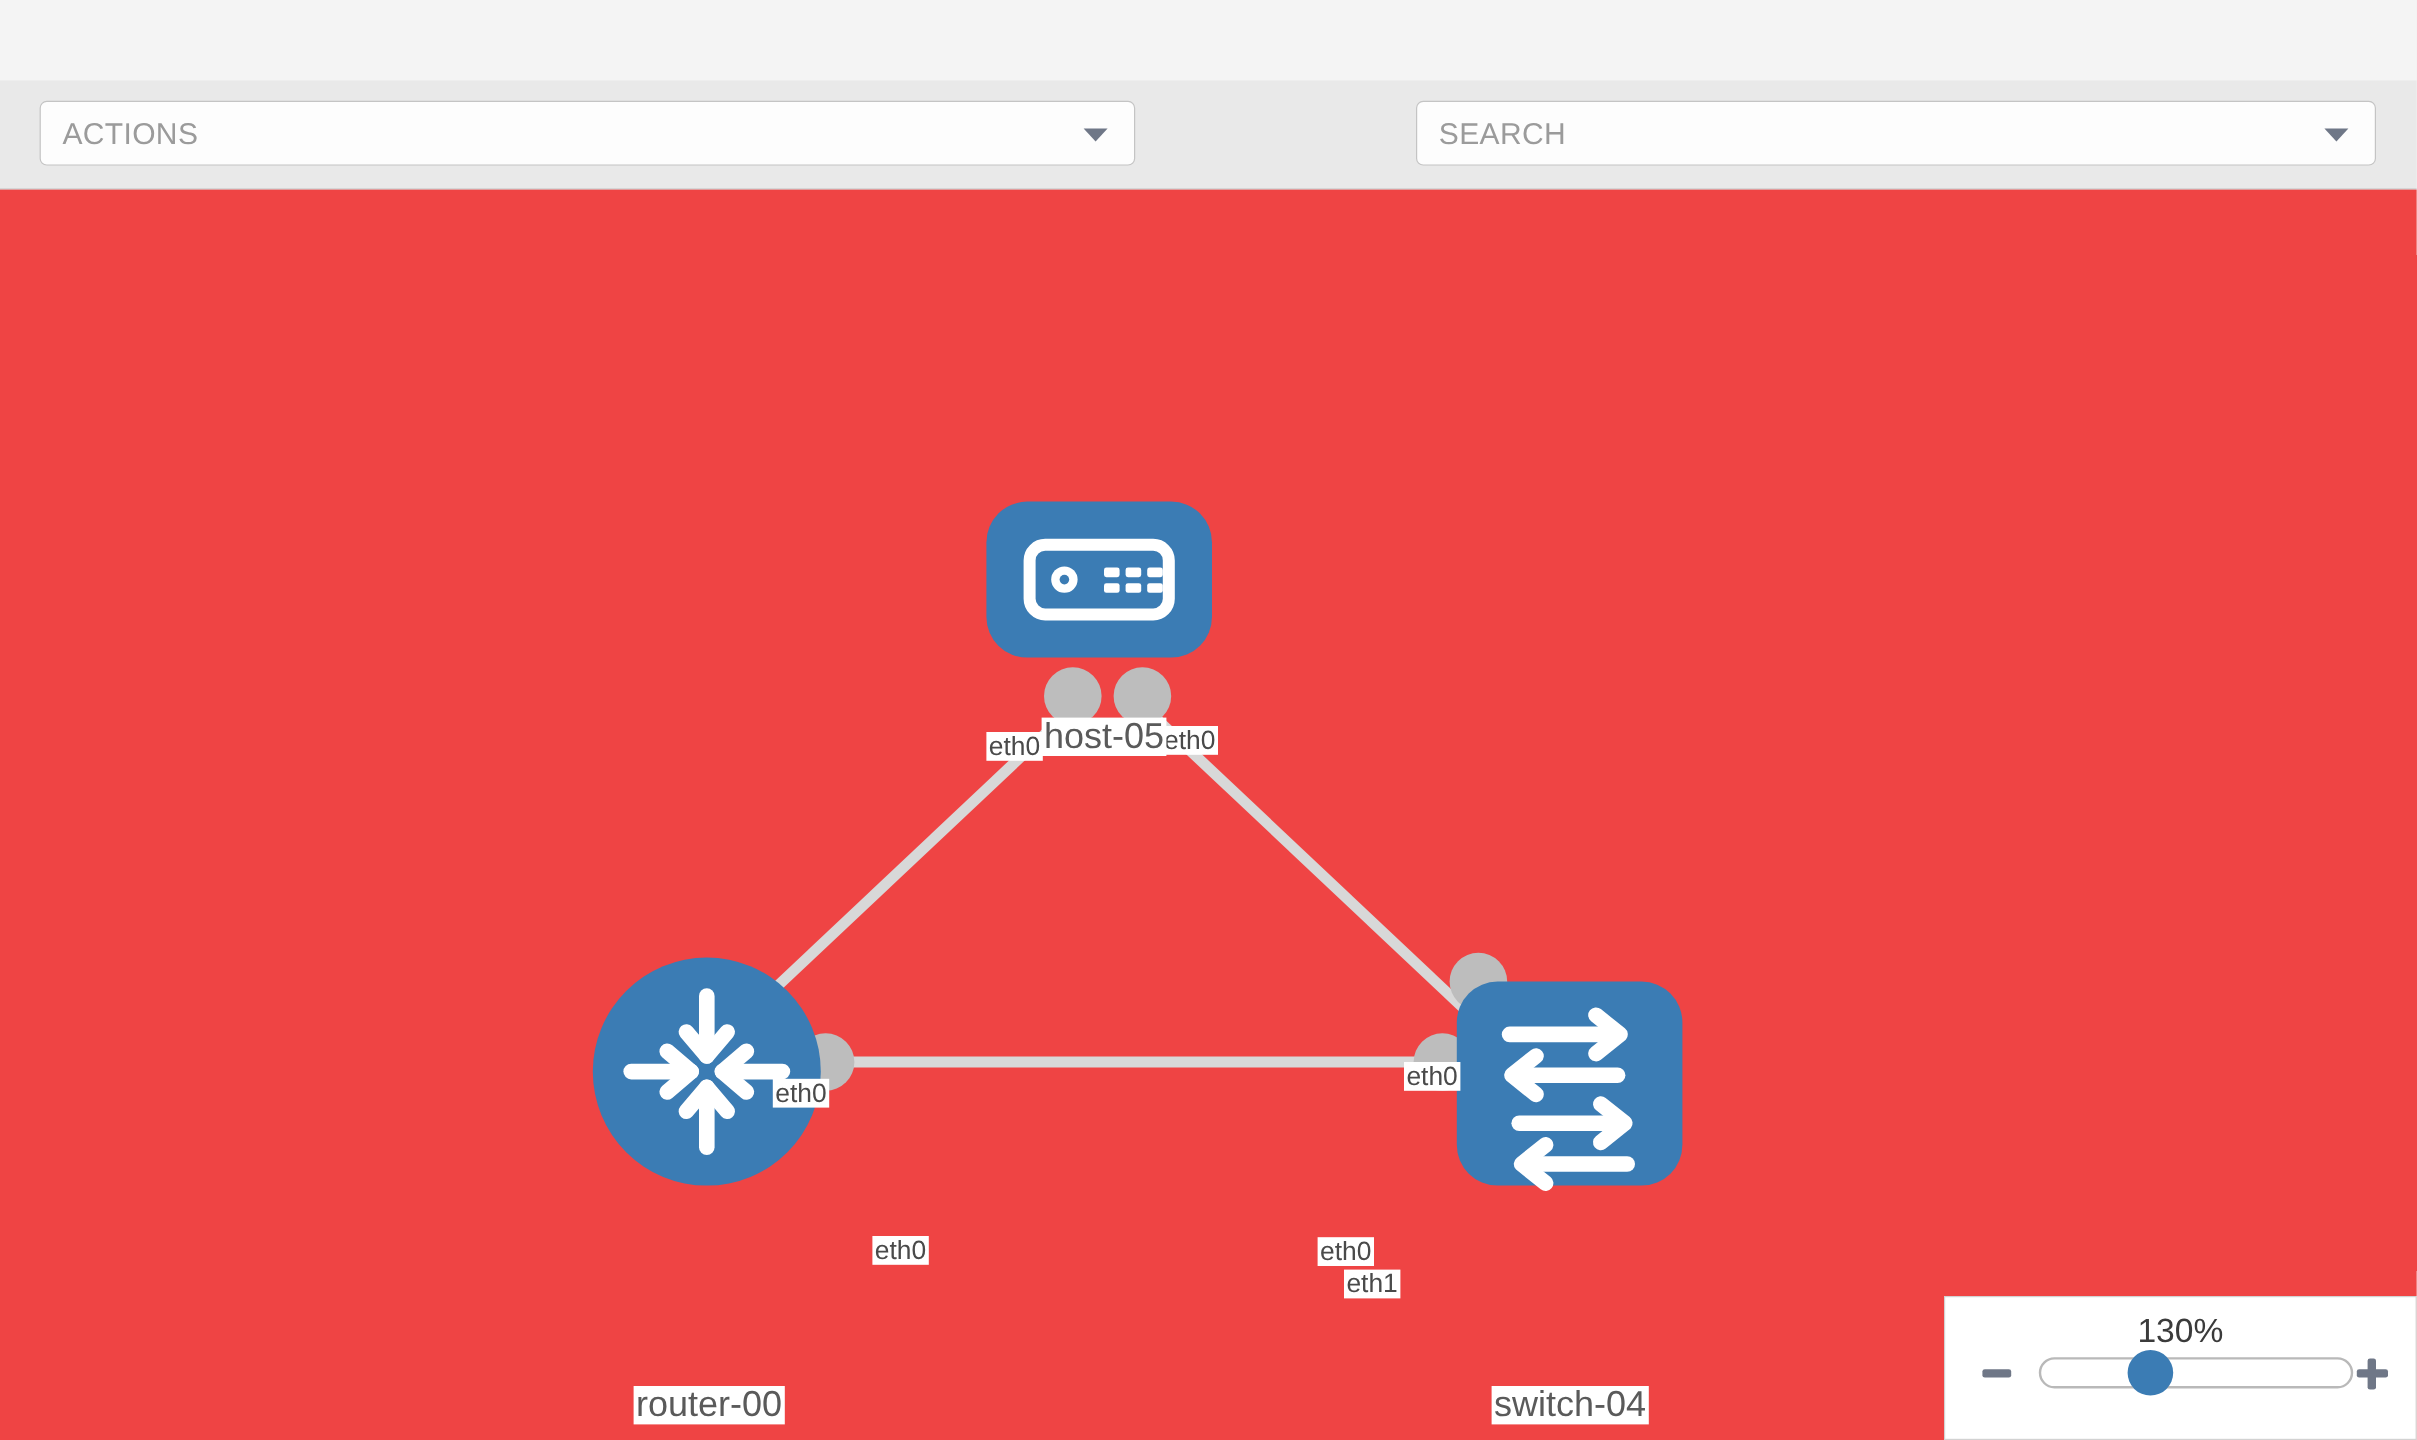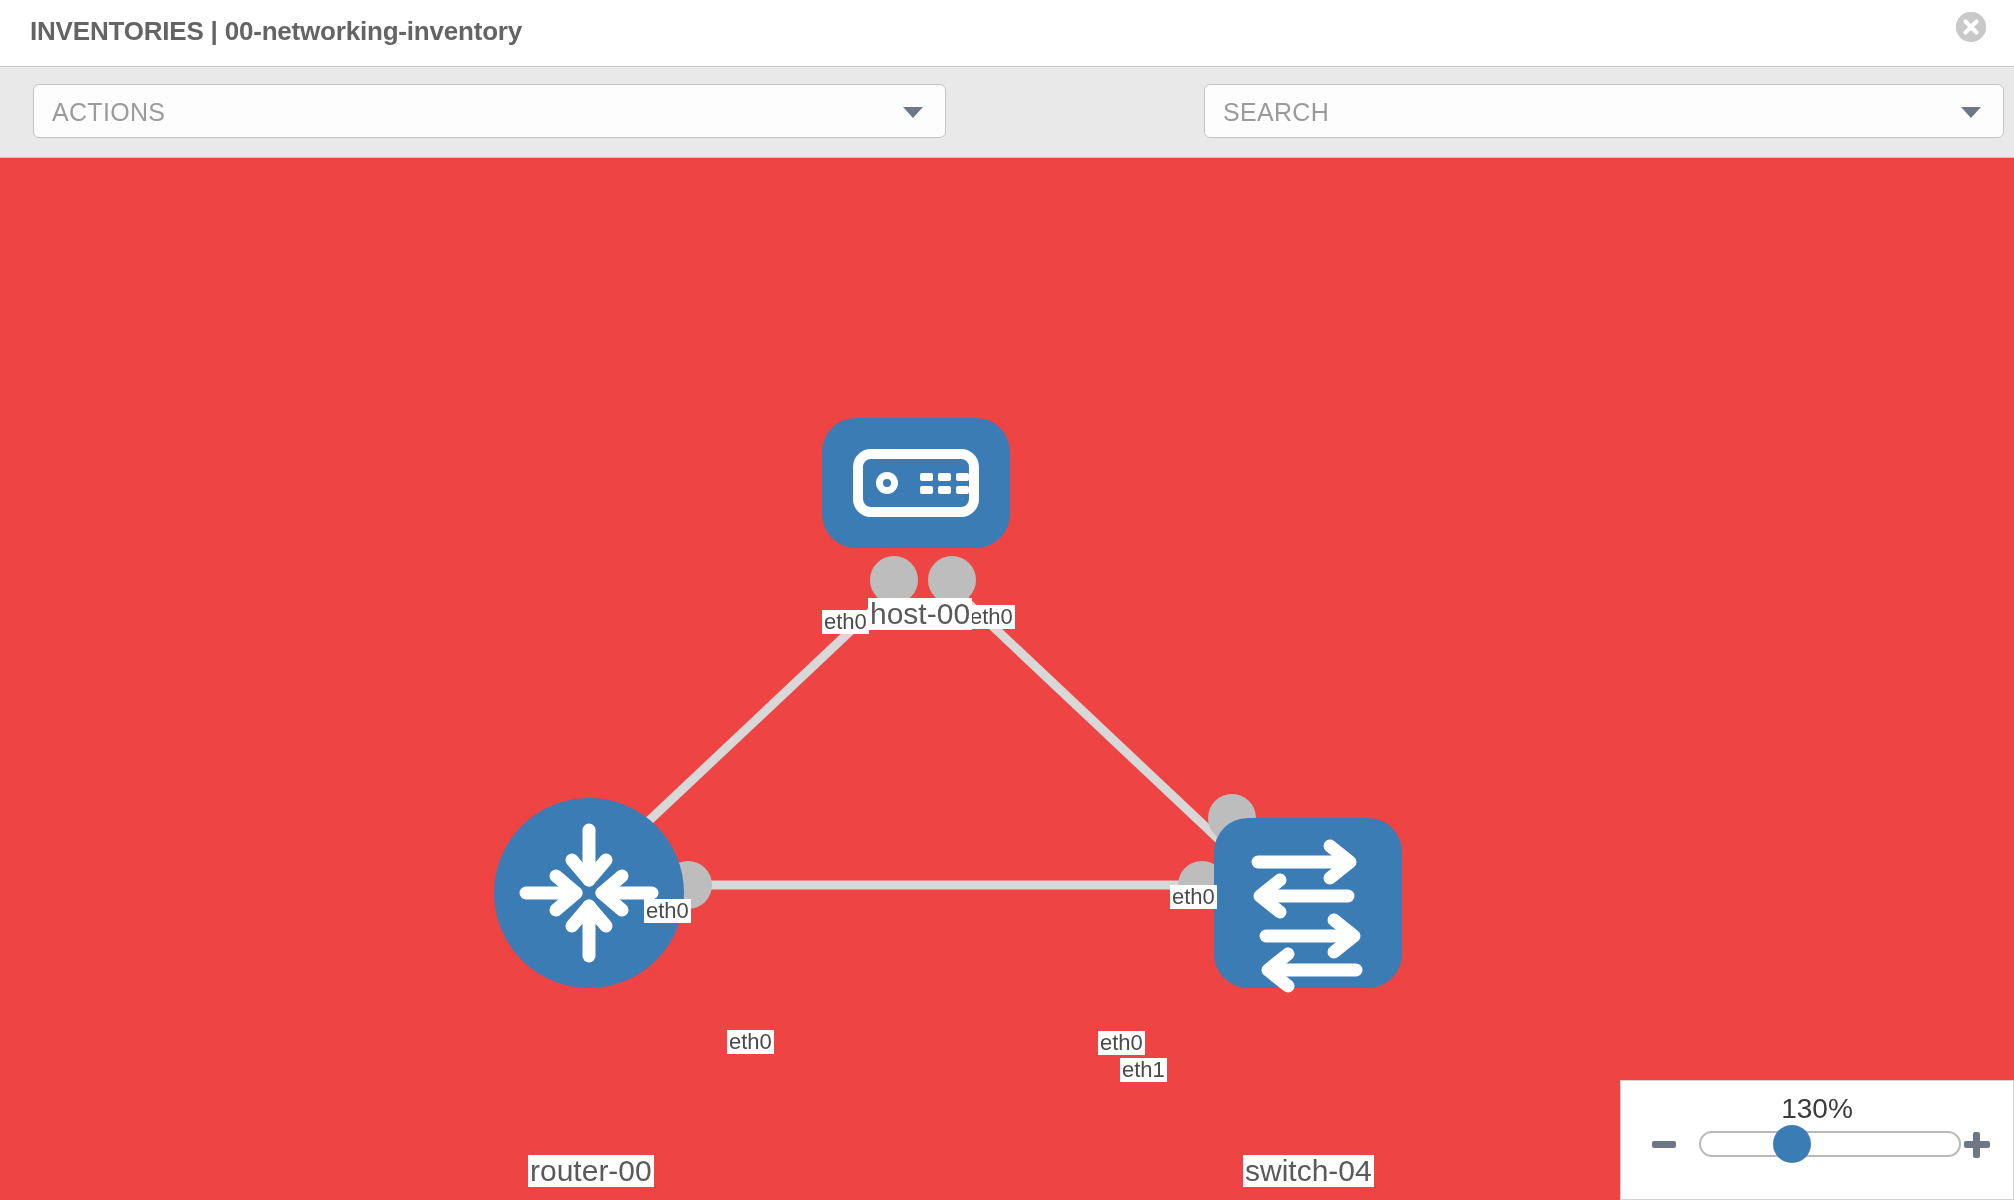--- a/index.html
+++ b/index.html
@@ -107,21 +107,20 @@
     position: absolute;
     left: 1180px;
     top: 17px;
     width: 800px;
     height: 54px;
     background: #fdfdfd;
     border: 1px solid #c4c4c4;
     border-radius: 6px;
     box-sizing: border-box;
     cursor: text;
-    margin-left: 24px;
   }
   .search-label {
     position: absolute;
     left: 18px;
     top: 13px;
     font-size: 25px;
     color: #9b9b9b;
     letter-spacing: 0.3px;
     font-stretch: condensed;
   }
@@ -231,29 +230,20 @@
     border-radius: 50%;
     background: #3b7cb4;
     cursor: grab;
   }
 </style>
 </head>
 <body>
 
 <div id="app">
 
-  <div class="header">
-    <div class="header-title">INVENTORIES | 00-networking-inventory</div>
-    <div class="close-btn">
-      <svg width="30" height="30" viewBox="0 0 30 30" aria-hidden="true">
-        <circle cx="15" cy="15" r="15" fill="#c9c9c9"></circle>
-        <path d="M9.5 9.5 L20.5 20.5 M20.5 9.5 L9.5 20.5" stroke="#ffffff" stroke-width="4.2" stroke-linecap="round"></path>
-      </svg>
-    </div>
-  </div>
 
   <div class="toolbar">
 
     <div class="actions-select">
       <span class="actions-label">ACTIONS</span>
       <span class="caret"></span>
     </div>
 
     <div class="tool-icon wrench">
       <svg width="46" height="46" viewBox="0 0 46 46" aria-hidden="true">
@@ -354,21 +344,21 @@
     </svg>
 
     <span class="if-label" style="left:822px; top:452px; z-index:3;">eth0</span>
     <span class="if-label" style="left:968px; top:447px; z-index:3;">eth0</span>
     <span class="if-label" style="left:644px; top:741px; z-index:3;">eth0</span>
     <span class="if-label" style="left:1170px; top:727px; z-index:3;">eth0</span>
     <span class="if-label" style="left:727px; top:872px; z-index:3;">eth0</span>
     <span class="if-label" style="left:1098px; top:873px; z-index:3;">eth0</span>
     <span class="if-label" style="left:1120px; top:900px; z-index:4;">eth1</span>
 
-    <span class="node-label" style="left:868px; top:440px; z-index:5;">host-00</span>
+    <span class="node-label" style="left:868px; top:440px; z-index:5;">host-05</span>
     <span class="node-label" style="left:528px; top:997px; z-index:5;">router-00</span>
     <span class="node-label" style="left:1243px; top:997px; z-index:5;">switch-04</span>
   </div>
 
   <div class="zoom-panel">
     <div class="zoom-value">130%</div>
     <div class="zoom-minus"></div>
     <div class="zoom-track"></div>
     <div class="zoom-thumb"></div>
     <div class="zoom-plus"></div>

